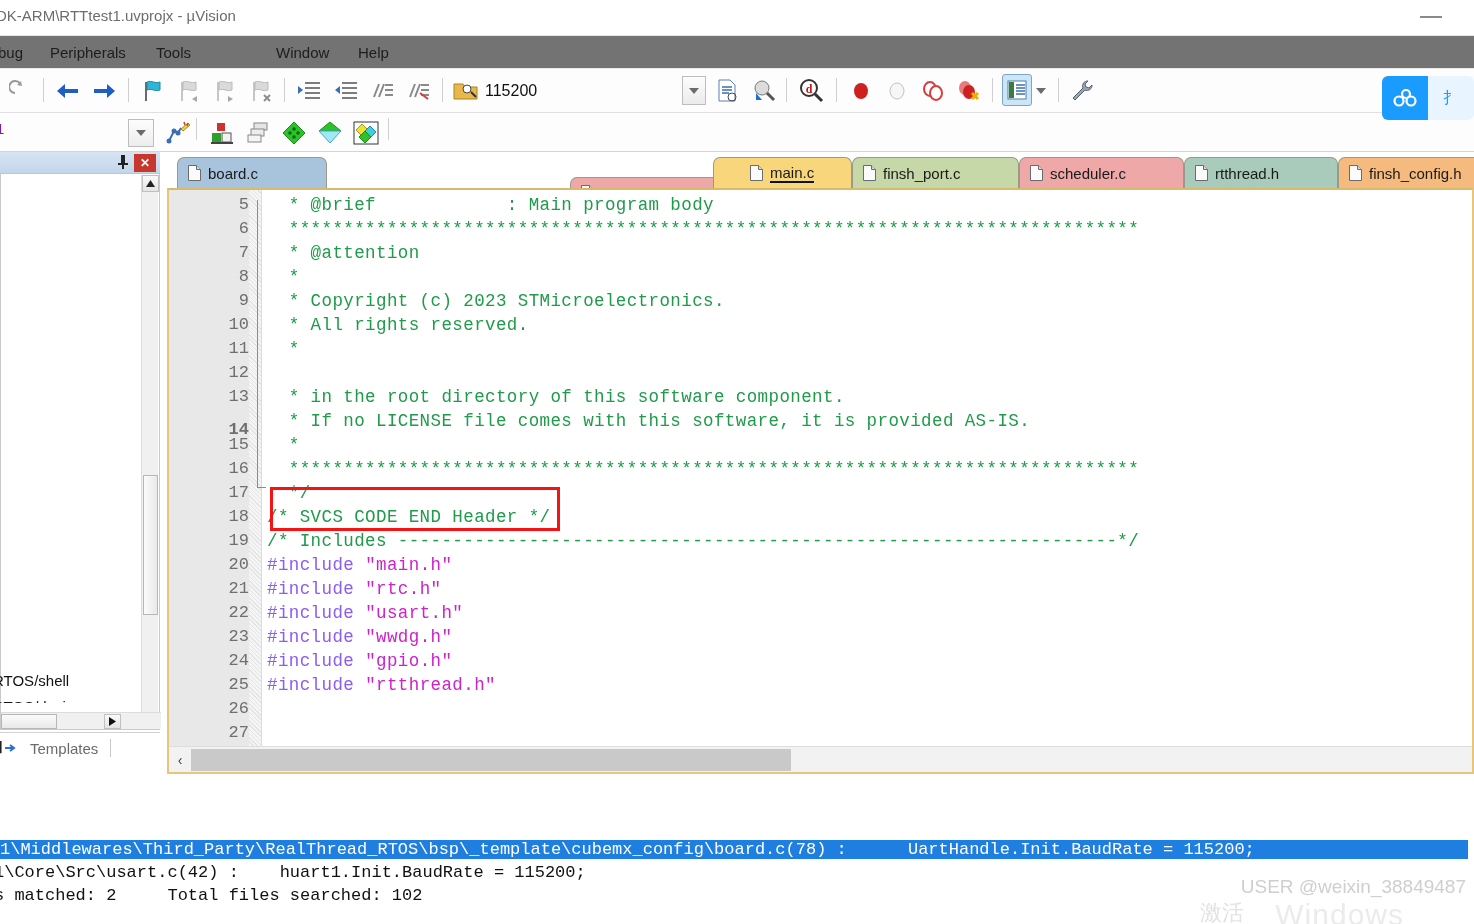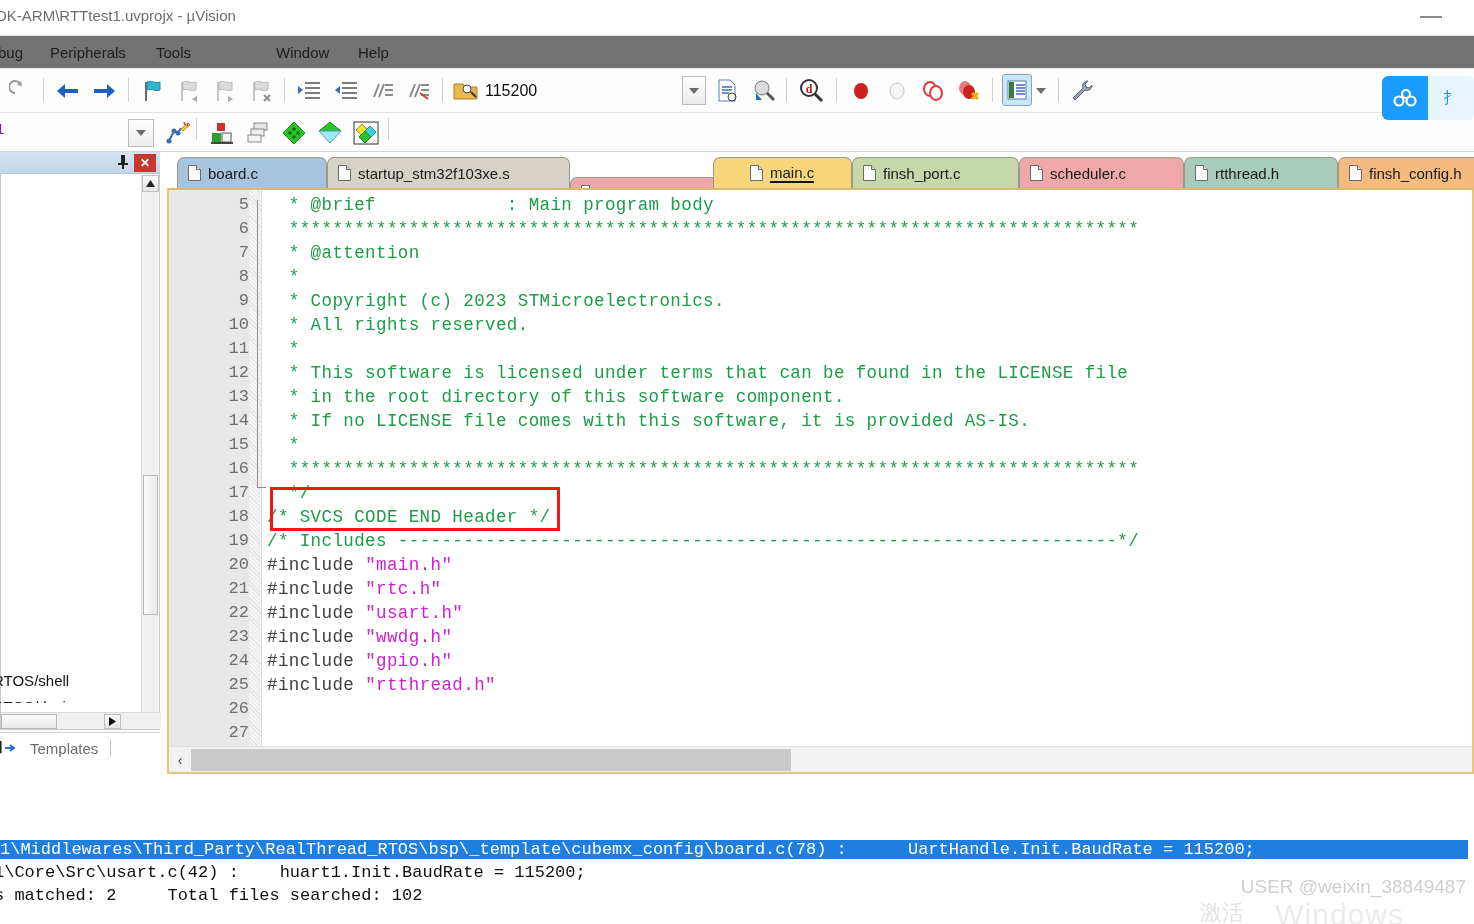--- a/index.html
+++ b/index.html
@@ -200,21 +200,21 @@
   }
   .codelines {
     position:absolute; left:93px; top:0; right:0; bottom:0; overflow:hidden;
   }
   .cl {
     position:absolute; left:5px; white-space:pre;
     font-family:"Liberation Mono", monospace; font-size:17.5px;
     letter-spacing:0.4px;
   }
   .c-comment { color:#1f9b4a; }
-  .c-pre     { color:#404040; }
+  .c-pre     { color:#8b5cf6; }
   .c-str     { color:#cc22cc; }
   .fold-line {
     position:absolute; left:88px; top:10px; width:1px; height:288px;
     background:#8c8c8c;
   }
   .fold-foot {
     position:absolute; left:88px; top:297px; width:9px; height:1px;
     background:#8c8c8c;
   }
   .redbox {
@@ -575,27 +575,20 @@
   </div>
 
   <div class="editor-wrap">
     <div class="tabstrip" id="tabstrip">
         <div class="ftab" style="left: 10px; width: 150px; background: rgb(168, 196, 221);">
           <span class="doc-ico"><svg width="13" height="16" viewBox="0 0 13 16">
               <path d="M.5.5h8l4 4v11H.5z" fill="#fbfbfb" stroke="#6b6b6b"></path>
               <path d="M8.5.5v4h4" fill="#dcdcdc" stroke="#6b6b6b"></path>
             </svg></span>
           <span class="lbl">board.c</span>
-        </div>
-        <div class="ftab" style="left: 160px; width: 243px; background: rgb(214, 210, 200);">
-          <span class="doc-ico"><svg width="13" height="16" viewBox="0 0 13 16">
-              <path d="M.5.5h8l4 4v11H.5z" fill="#fbfbfb" stroke="#6b6b6b"></path>
-              <path d="M8.5.5v4h4" fill="#dcdcdc" stroke="#6b6b6b"></path>
-            </svg></span>
-          <span class="lbl">startup_stm32f103xe.s</span>
         </div>
         <div class="ftab" style="left: 403px; width: 164px; background: rgb(239, 168, 168); margin-top: 20px;">
           <span class="doc-ico"><svg width="13" height="16" viewBox="0 0 13 16">
               <path d="M.5.5h8l4 4v11H.5z" fill="#fbfbfb" stroke="#6b6b6b"></path>
               <path d="M8.5.5v4h4" fill="#dcdcdc" stroke="#6b6b6b"></path>
             </svg></span>
           <span class="lbl">gpio.c</span>
         </div>
         <div class="ftab active" style="left: 546px; width: 139px; background: rgb(248, 215, 124);">
           <span class="doc-ico"><svg width="13" height="16" viewBox="0 0 13 16">
@@ -638,21 +631,21 @@
       <div class="gutter" id="gutter">
           <div class="linenum" style="top: 5px;">5</div>
           <div class="linenum" style="top: 29px;">6</div>
           <div class="linenum" style="top: 53px;">7</div>
           <div class="linenum" style="top: 77px;">8</div>
           <div class="linenum" style="top: 101px;">9</div>
           <div class="linenum" style="top: 125px;">10</div>
           <div class="linenum" style="top: 149px;">11</div>
           <div class="linenum" style="top: 173px;">12</div>
           <div class="linenum" style="top: 197px;">13</div>
-          <div class="linenum" style="top: 221px;">14</div>
+          <div class="linenum" style="top: 230px; font-weight: bold;">14</div>
           <div class="linenum" style="top: 245px;">15</div>
           <div class="linenum" style="top: 269px;">16</div>
           <div class="linenum" style="top: 293px;">17</div>
           <div class="linenum" style="top: 317px;">18</div>
           <div class="linenum" style="top: 341px;">19</div>
           <div class="linenum" style="top: 365px;">20</div>
           <div class="linenum" style="top: 389px;">21</div>
           <div class="linenum" style="top: 413px;">22</div>
           <div class="linenum" style="top: 437px;">23</div>
           <div class="linenum" style="top: 461px;">24</div>
@@ -664,21 +657,20 @@
       <div class="fold-line"></div>
       <div class="fold-foot"></div>
       <div class="codelines" id="codelines">
           <div class="cl" style="top: 5px;"><span class="c-comment">  * @brief            : Main program body</span></div>
           <div class="cl" style="top: 29px;"><span class="c-comment">  ******************************************************************************</span></div>
           <div class="cl" style="top: 53px;"><span class="c-comment">  * @attention</span></div>
           <div class="cl" style="top: 77px;"><span class="c-comment">  *</span></div>
           <div class="cl" style="top: 101px;"><span class="c-comment">  * Copyright (c) 2023 STMicroelectronics.</span></div>
           <div class="cl" style="top: 125px;"><span class="c-comment">  * All rights reserved.</span></div>
           <div class="cl" style="top: 149px;"><span class="c-comment">  *</span></div>
-          <div class="cl" style="top: 173px;"><span class="c-comment">  * This software is licensed under terms that can be found in the LICENSE file</span></div>
           <div class="cl" style="top: 197px;"><span class="c-comment">  * in the root directory of this software component.</span></div>
           <div class="cl" style="top: 221px;"><span class="c-comment">  * If no LICENSE file comes with this software, it is provided AS-IS.</span></div>
           <div class="cl" style="top: 245px;"><span class="c-comment">  *</span></div>
           <div class="cl" style="top: 269px;"><span class="c-comment">  ******************************************************************************</span></div>
           <div class="cl" style="top: 293px;"><span class="c-comment">  */</span></div>
           <div class="cl" style="top: 317px;"><span class="c-comment">/* SVCS CODE END Header */</span></div>
           <div class="cl" style="top: 341px;"><span class="c-comment">/* Includes ------------------------------------------------------------------*/</span></div>
           <div class="cl" style="top: 365px;"><span class="c-pre">#include </span><span class="c-str">"main.h"</span></div>
           <div class="cl" style="top: 389px;"><span class="c-pre">#include </span><span class="c-str">"rtc.h"</span></div>
           <div class="cl" style="top: 413px;"><span class="c-pre">#include </span><span class="c-str">"usart.h"</span></div>

